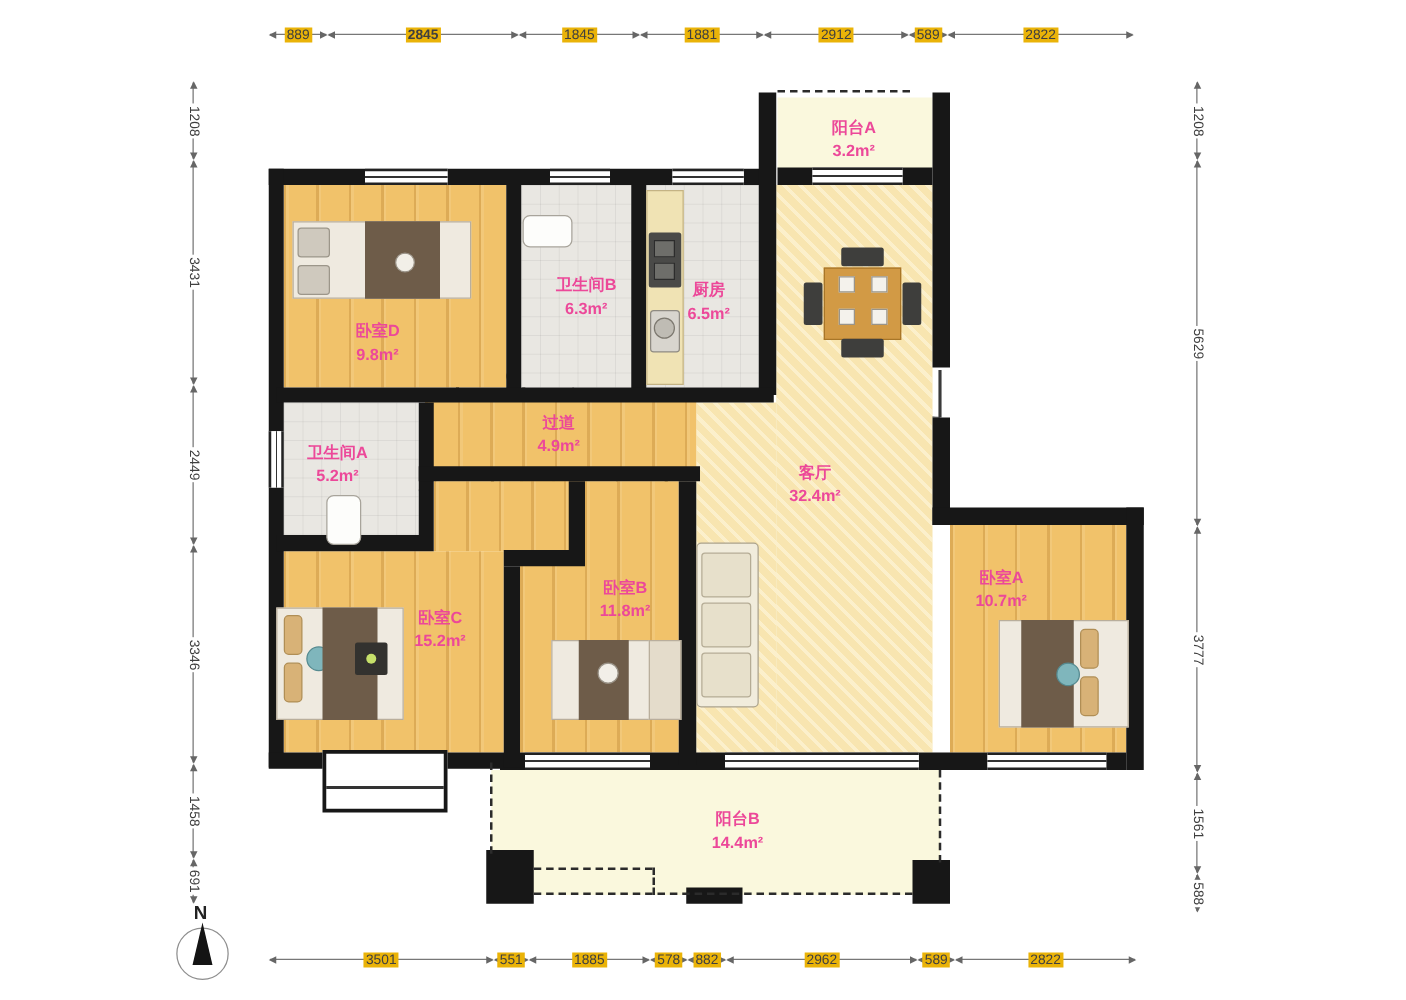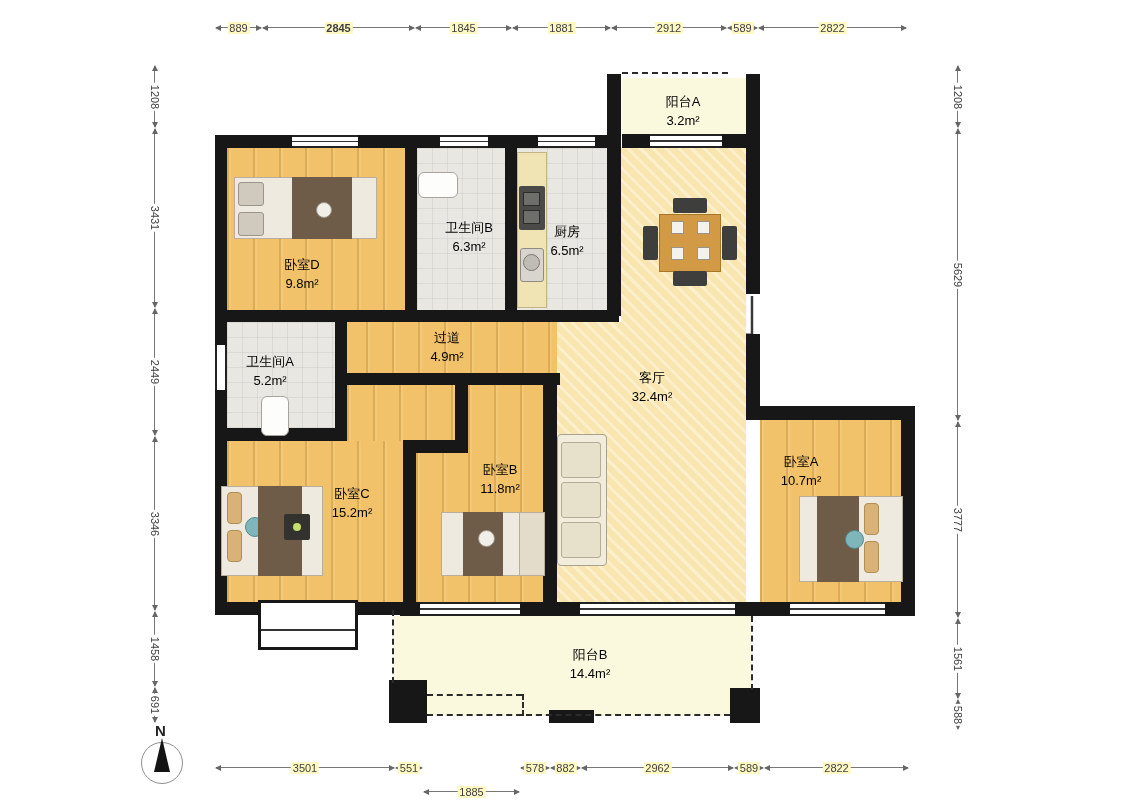--- a/index.html
+++ b/index.html
@@ -15,28 +15,28 @@
     background-size:15px 15px;}
   .floor-balcony{position:absolute;background:#FAF8DD;}
   .window-h{position:absolute;box-sizing:border-box;border-top:2px solid #222;border-bottom:2px solid #222;
     background-image:linear-gradient(#fff 44%, #333 44%, #333 56%, #fff 56%);background-color:#fff;}
   .window-v{position:absolute;box-sizing:border-box;border-left:2px solid #222;border-right:2px solid #222;
     background-image:linear-gradient(90deg,#fff 44%, #333 44%, #333 56%, #fff 56%);background-color:#fff;}
   .bay-window{position:absolute;box-sizing:border-box;background-color:#fff;border:3px solid #171717;
     background-image:linear-gradient(#fff 58%, #333 58%, #333 64%, #fff 64%);}
   .dash-h{position:absolute;border-top:2px dashed #2b2b2b;height:0;}
   .dash-v{position:absolute;border-left:2px dashed #2b2b2b;width:0;}
-  .room-label{position:absolute;transform:translateX(-50%);text-align:center;color:#000000;
-    font-size:13px;font-weight:400;line-height:19px;white-space:nowrap;}
+  .room-label{position:absolute;transform:translateX(-50%);text-align:center;color:#ec4899;
+    font-size:13px;font-weight:700;line-height:19px;white-space:nowrap;}
   
   .dim-seg{position:absolute;}
   .dim-line-h{position:absolute;left:1px;right:1px;top:6px;height:1px;background:#777;}
   .dim-line-v{position:absolute;top:1px;bottom:1px;left:6px;width:1px;background:#777;}
   .dim-label{position:absolute;left:50%;top:50%;transform:translate(-50%,-50%);
-    font-size:11px;color:#3f3f3f;background:#fef9c3;padding:0 2px;white-space:nowrap;z-index:3;}
+    font-size:11px;color:#3f3f3f;background:#eab308;padding:0 2px;white-space:nowrap;z-index:3;}
   .dim-label-v{position:absolute;left:50%;top:50%;transform:translate(-50%,-50%);
     writing-mode:vertical-rl;font-size:11px;color:#3f3f3f;background:#fff;padding:2px 0;white-space:nowrap;z-index:3;}
   .ah-l{position:absolute;left:0;top:4px;width:0;height:0;border-top:3px solid transparent;border-bottom:3px solid transparent;border-right:6px solid #666;}
   .ah-r{position:absolute;right:0;top:4px;width:0;height:0;border-top:3px solid transparent;border-bottom:3px solid transparent;border-left:6px solid #666;}
   .av-u{position:absolute;top:0;left:4px;width:0;height:0;border-left:3px solid transparent;border-right:3px solid transparent;border-bottom:6px solid #666;}
   .av-d{position:absolute;bottom:0;left:4px;width:0;height:0;border-left:3px solid transparent;border-right:3px solid transparent;border-top:6px solid #666;}
   
   .bed-frame{position:absolute;background:#EFEAE0;border:1px solid #B9AE9C;box-sizing:border-box;}
   .blanket{position:absolute;background:#6E5C49;}
   .headboard{position:absolute;background:#E4DCCB;border:1px solid #B9AE9C;box-sizing:border-box;}
@@ -270,21 +270,21 @@
       <div class="ah-l"></div>
       <div class="ah-r"></div>
       <span class="dim-label">3501</span>
     </div>
     <div class="dim-seg" style="left: 395px; top: 761px; width: 28px; height: 14px;">
       <div class="dim-line-h"></div>
       <div class="ah-l"></div>
       <div class="ah-r"></div>
       <span class="dim-label">551</span>
     </div>
-    <div class="dim-seg" style="left: 423px; top: 761px; width: 97px; height: 14px; margin-top: 24px;">
+    <div class="dim-seg" style="left: 423px; top: 761px; width: 97px; height: 14px;">
       <div class="dim-line-h"></div>
       <div class="ah-l"></div>
       <div class="ah-r"></div>
       <span class="dim-label">1885</span>
     </div>
     <div class="dim-seg" style="left: 520px; top: 761px; width: 30px; height: 14px;">
       <div class="dim-line-h"></div>
       <div class="ah-l"></div>
       <div class="ah-r"></div>
       <span class="dim-label">578</span>

